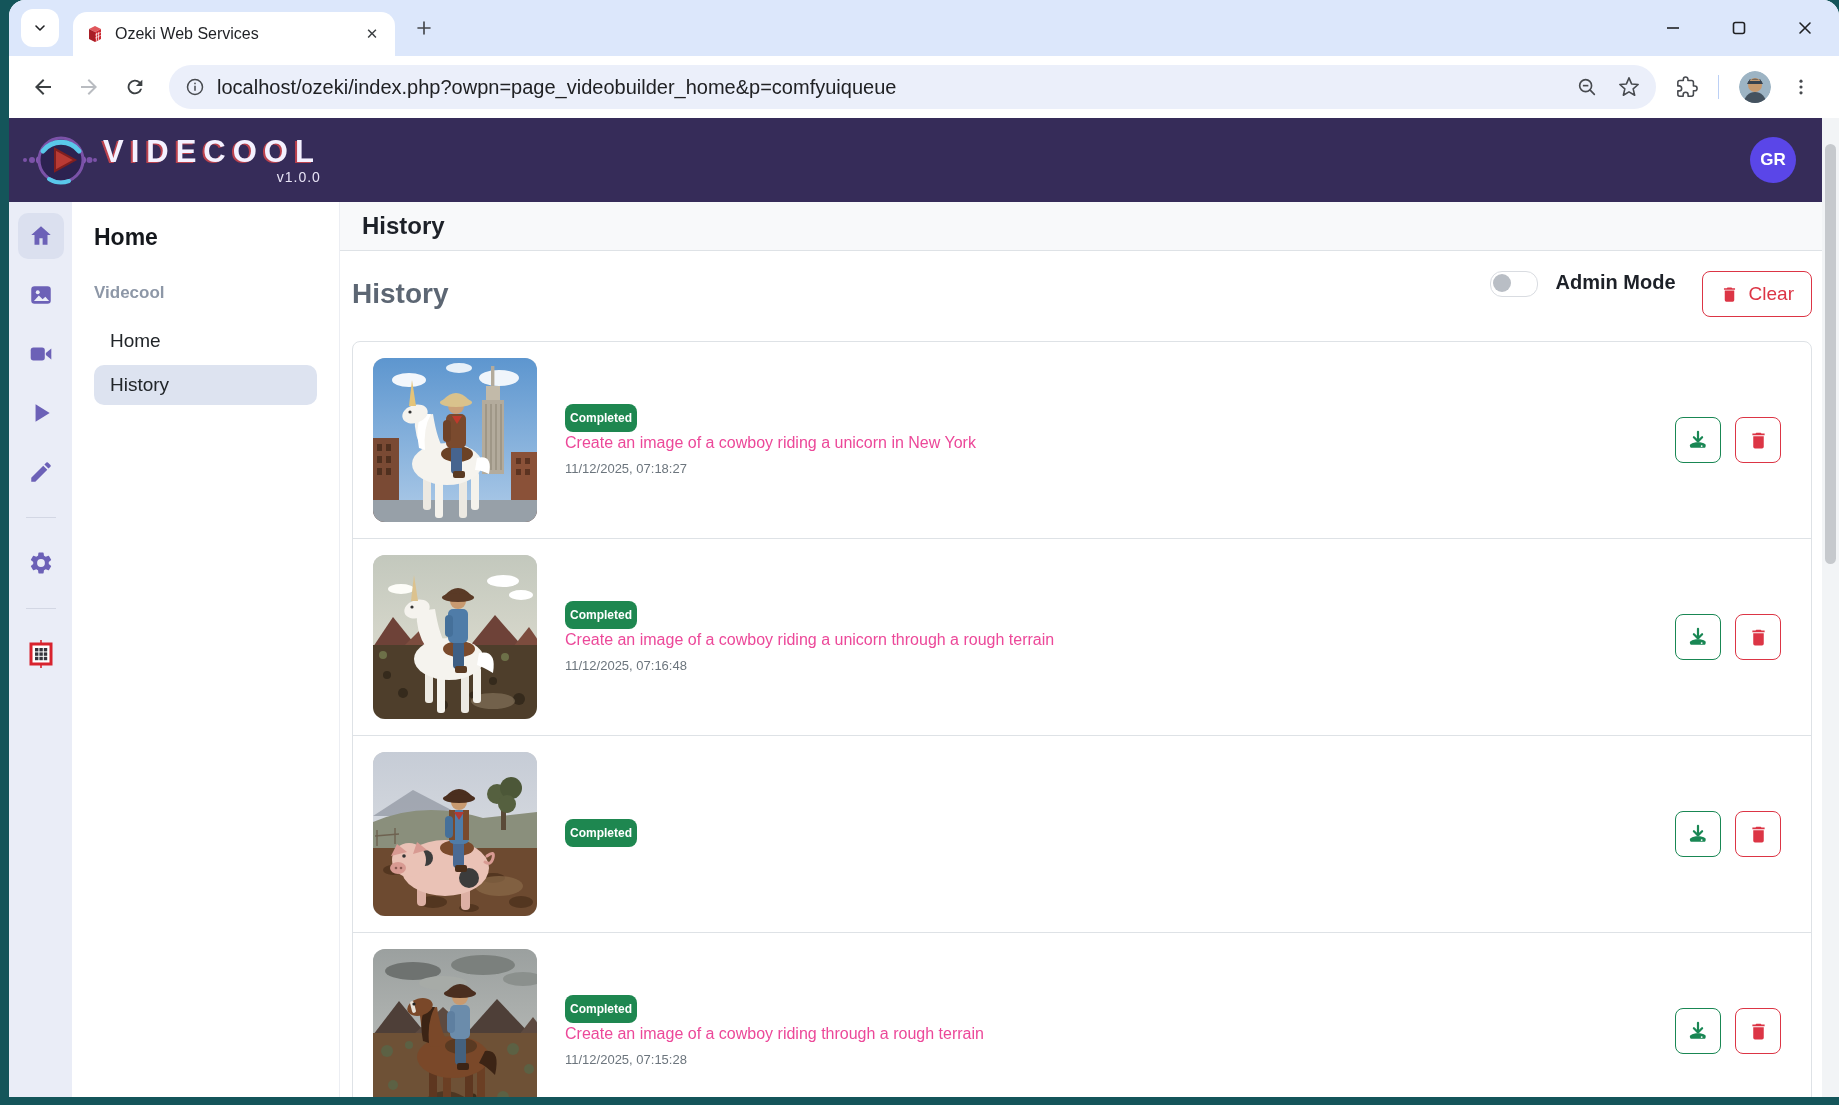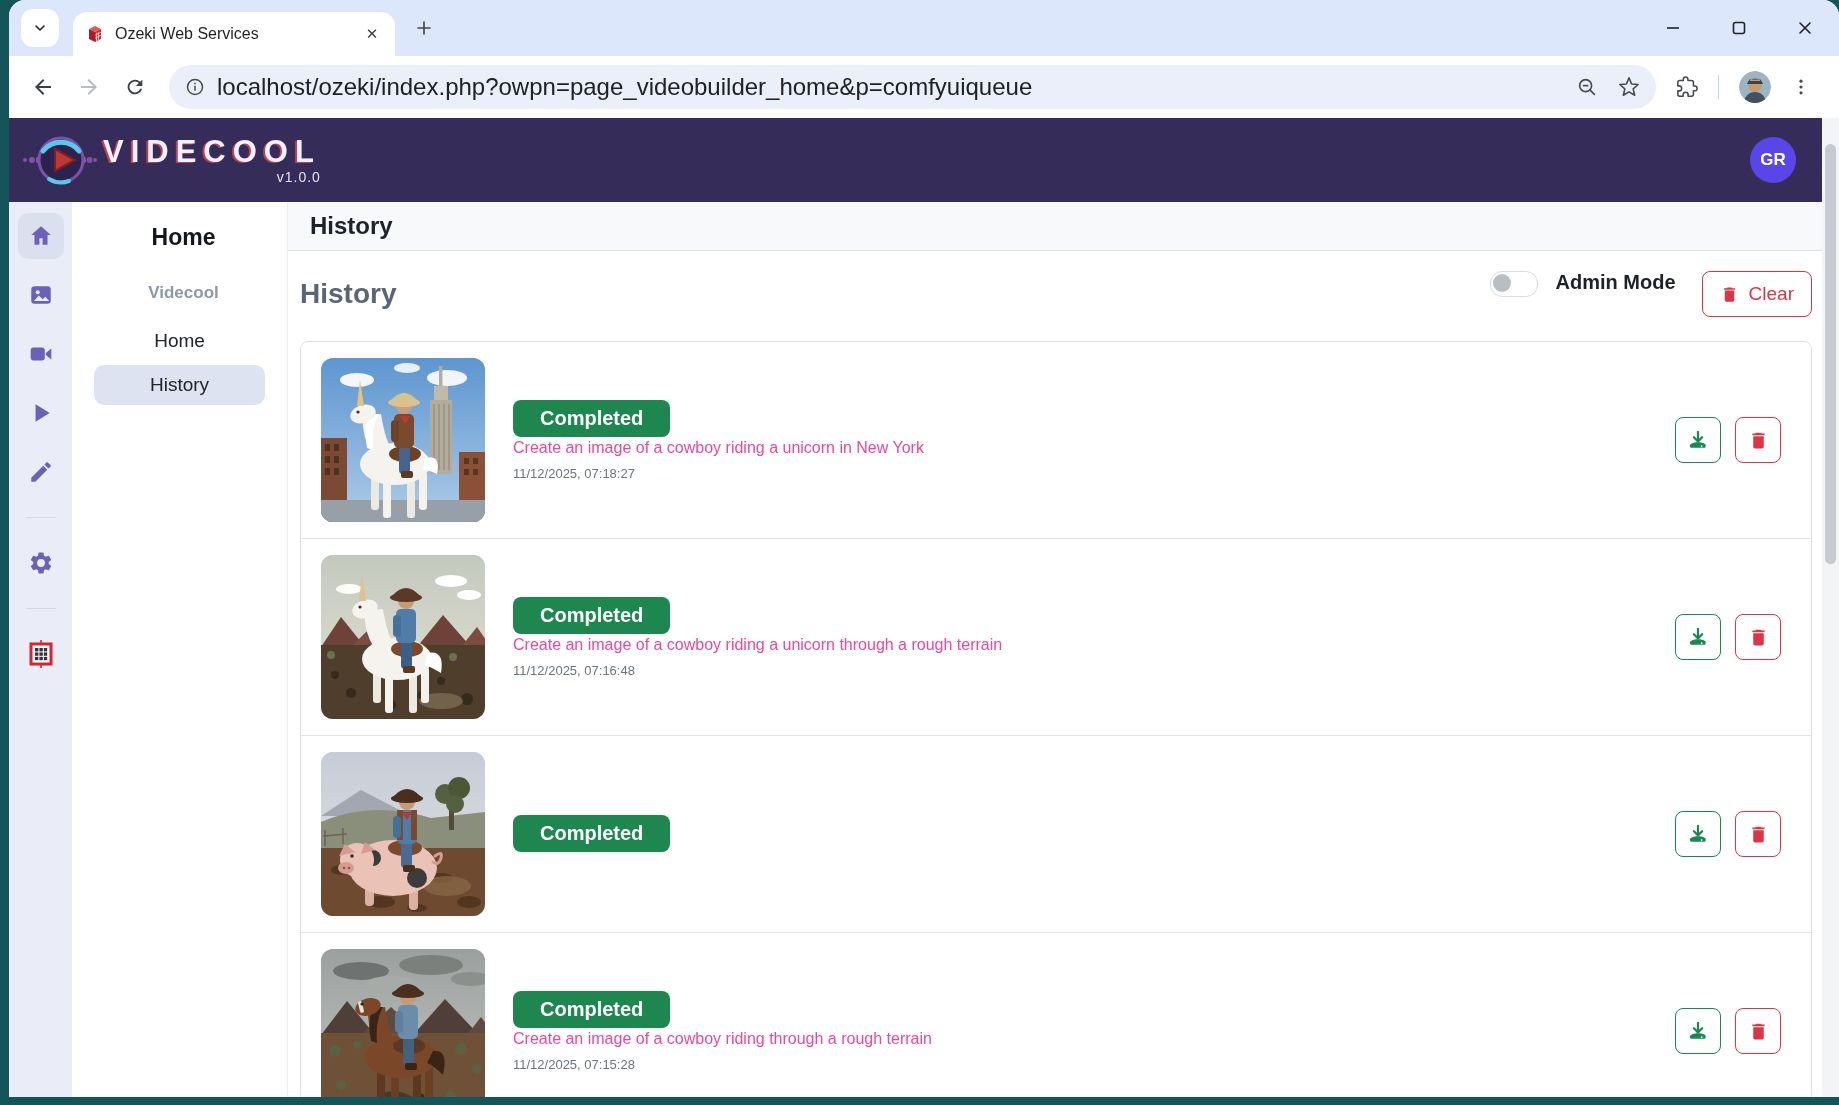--- a/index.html
+++ b/index.html
@@ -23,21 +23,21 @@
   .tab-close{width:22px;height:22px;display:flex;align-items:center;justify-content:center;
     color:#3c4043;font-size:15px;border-radius:50%;}
   .newtab{width:30px;height:30px;margin-left:14px;display:flex;align-items:center;justify-content:center;color:#44474b;}
   .win-controls{position:absolute;right:24px;top:0;height:56px;display:flex;align-items:center;gap:46px;}
   .winbtn{width:20px;height:20px;display:flex;align-items:center;justify-content:center;color:#202124;}
   
   .toolbar{height:62px;background:#fff;display:flex;align-items:center;padding:0 14px;gap:6px;}
   .navbtn{width:40px;height:40px;border-radius:50%;display:flex;align-items:center;justify-content:center;}
   .urlbar{flex:1;height:44px;background:#ebeffa;border-radius:22px;display:flex;align-items:center;
     padding:0 16px;margin:0 8px;min-width:0;}
-  .url-text{flex:1;font-size:24px;color:#202124;margin-left:12px;white-space:nowrap;overflow:hidden;}
+  .url-text{flex:1;font-size:20px;color:#202124;margin-left:12px;white-space:nowrap;overflow:hidden;}
   .urlbar-right{display:flex;align-items:center;gap:20px;margin-left:12px;}
   .toolbar-right{display:flex;align-items:center;gap:20px;padding:0 14px 0 6px;}
   .tdivider{width:1px;height:24px;background:#bcd0f5;}
   .avatar-photo{width:32px;height:32px;border-radius:50%;overflow:hidden;}
   
   .page-area{position:absolute;top:118px;left:0;right:0;bottom:0;}
   .page-inner{position:absolute;top:0;left:0;right:17px;bottom:0;display:flex;flex-direction:column;}
   .scrollbar{position:absolute;top:0;right:0;width:17px;bottom:0;background:#f2f4f6;}
   .sb-thumb{position:absolute;left:3px;right:3px;top:26px;height:420px;background:#c6c9cd;border-radius:6px;}
   
@@ -49,22 +49,22 @@
   .spacer{flex:1;}
   .gr-avatar{width:46px;height:46px;border-radius:50%;background:#5a46e8;color:#fff;font-weight:700;
     font-size:17px;display:flex;align-items:center;justify-content:center;}
   
   .appbody{flex:1;display:flex;min-height:0;}
   .rail{width:63px;background:#eaedf7;display:flex;flex-direction:column;align-items:center;
     padding-top:11px;gap:13px;flex:0 0 auto;}
   .railbtn{width:46px;height:46px;border-radius:10px;display:flex;align-items:center;justify-content:center;}
   .railbtn.active{background:#dbe0ef;}
   .rail-div{width:30px;height:1px;background:#d3d7e4;margin:9px 0;}
-  .sidenav{width:216px;background:#fff;border-right:1px solid #eceef3;padding:22px 14px 0 22px;
-    box-sizing:border-box;flex:0 0 auto;text-align:center;}
+  .sidenav{width:268px;background:#fff;border-right:1px solid #eceef3;padding:22px 14px 0 22px;
+    box-sizing:border-box;flex:0 0 auto;}
   .sidenav-title{font-size:23px;font-weight:700;color:#14171c;margin-bottom:32px;}
   .sidenav-section{font-size:17px;font-weight:700;color:#8d97a7;margin-bottom:18px;}
   .sidenav-item{font-size:19px;color:#212529;padding:9px 16px;border-radius:10px;margin:0 8px 4px 0;}
   .sidenav-item.selected{background:#dde3f0;}
   .main{flex:1;display:flex;flex-direction:column;min-width:0;background:#fff;}
   .pagebar{height:48px;background:#f8f9fa;border-bottom:1px solid #dee2e6;display:flex;
     align-items:center;padding:0 22px;flex:0 0 auto;}
   .pagebar-title{font-size:24px;font-weight:700;color:#1d2128;}
   .content{flex:1;padding:16px 10px 0 12px;min-height:0;}
   .content-head{display:flex;align-items:center;margin:4px 0 24px 0;}
@@ -75,22 +75,22 @@
   .admin-label{font-size:20px;font-weight:700;color:#1d2128;margin-right:8px;}
   .clear-btn{display:flex;align-items:center;gap:10px;border:1px solid #dc3545;border-radius:8px;
     background:#fff;color:#dc3545;font-size:19px;padding:11px 17px;}
   
   .list{border:1px solid #dee2e6;border-radius:8px;overflow:hidden;background:#fff;}
   .hrow{display:flex;align-items:center;padding:16px 20px;gap:28px;border-bottom:1px solid #dee2e6;}
   .hrow:last-child{border-bottom:none;}
   .thumb{width:164px;height:164px;border-radius:12px;overflow:hidden;flex:0 0 auto;background:#ccc;}
   .thumb svg{display:block;}
   .hmid{flex:1;min-width:0;}
-  .badge{display:inline-block;background:#1e8750;color:#fff;font-size:20px;font-weight:700;
-    padding:7px 27px;border-radius:8px;margin-bottom:2px;}
+  .badge{display:inline-block;background:#1e8750;color:#fff;font-size:12px;font-weight:700;
+    padding:7px 5px;border-radius:8px;margin-bottom:2px;}
   .htitle{font-size:16px;color:#ec4899;margin-bottom:9px;}
   .htime{font-size:13px;color:#6c757d;}
   .hactions{display:flex;gap:14px;margin-right:10px;flex:0 0 auto;}
   .iconbtn{width:46px;height:46px;border-radius:8px;background:#fff;display:flex;align-items:center;justify-content:center;}
   .iconbtn.green{border:1px solid #198754;color:#198754;}
   .iconbtn.red{border:1px solid #dc3545;color:#dc3545;}
 </style>
 </head>
 <body>
 

